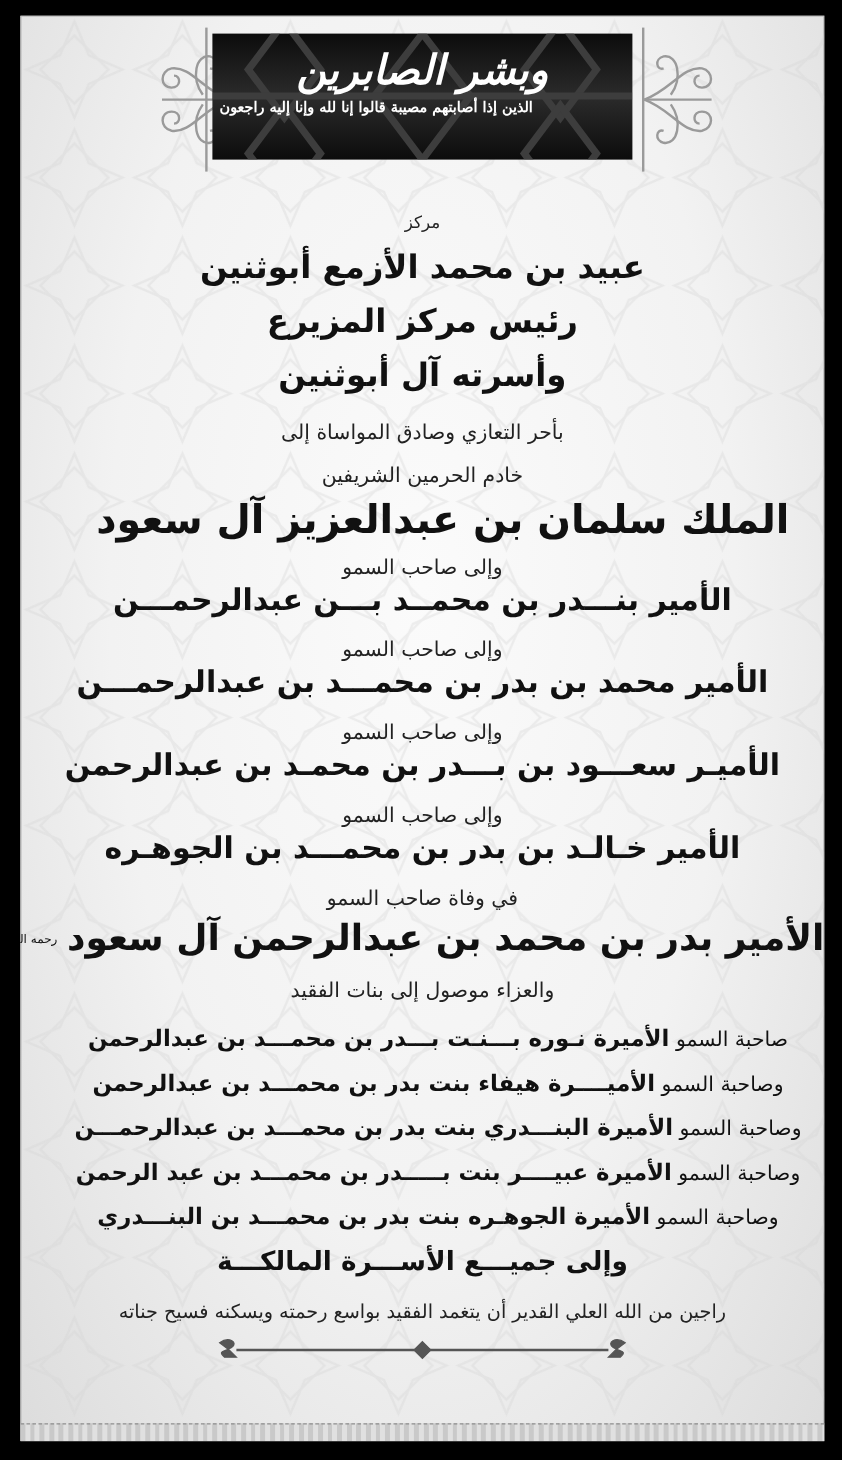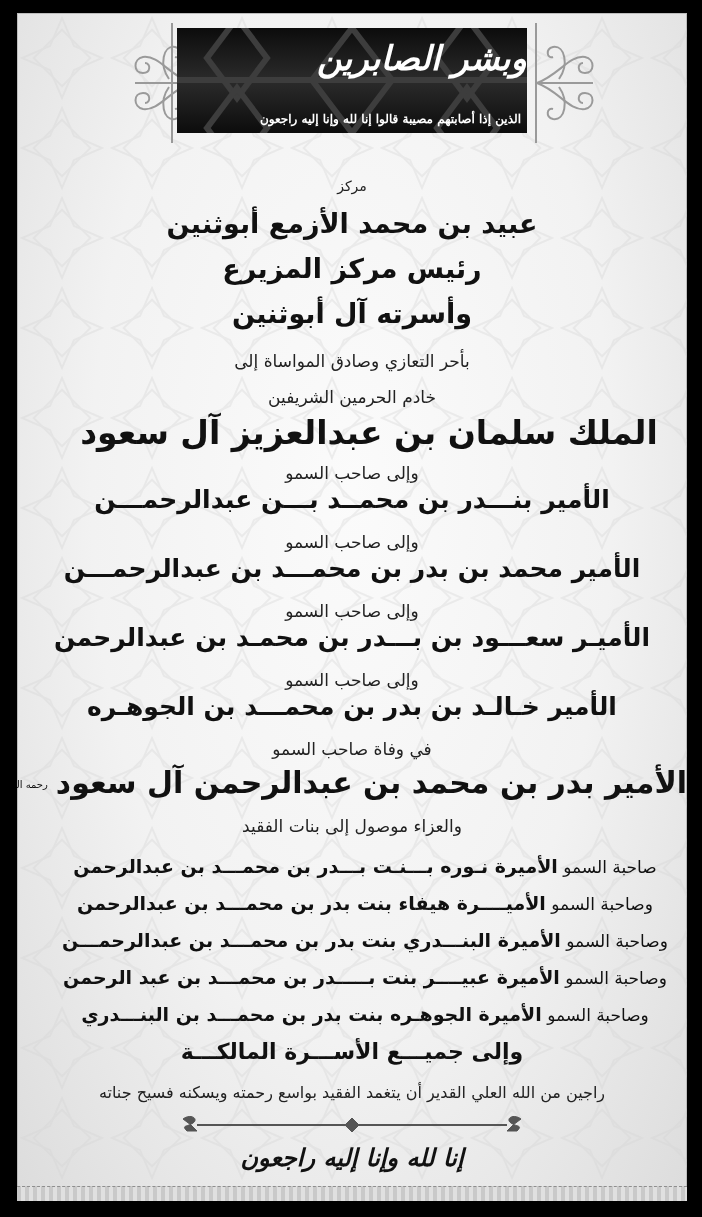--- a/index.html
+++ b/index.html
@@ -21,26 +21,26 @@
     position: absolute; left: 42px; top: 6px; width: 362px; height: 120px;
     border-left: 2px solid #9a9a9a; border-right: 2px solid #9a9a9a;
   }
   .banner {
     position: absolute; left: 48px; top: 11px; width: 350px; height: 105px;
     background: linear-gradient(180deg, #0c0c0c 0%, #2b2b2b 50%, #0c0c0c 100%);
     overflow: hidden;
   }
   .banner svg.geo { position: absolute; inset: 0; }
   .banner-title {
-    position: absolute; left: 0; right: 0; top: 10px; text-align: right;
+    position: absolute; left: 0; right: 0; top: 10px; text-align: center;
     color: #fff; font-family: "DejaVu Serif", serif; font-size: 34px; font-weight: bold;
     font-style: italic; direction: rtl; letter-spacing: 1px;
   }
   .banner-sub {
-    position: absolute; left: 6px; right: 6px; top: 84px; text-align: right;
+    position: absolute; left: 6px; right: 6px; top: 54px; text-align: left;
     color: #fff; font-family: "DejaVu Serif", serif; font-size: 12px; font-weight: bold;
     direction: rtl; white-space: nowrap;
   }
   .flourish { position: absolute; top: 18px; width: 64px; height: 96px; }
   .flourish.left { left: 0; }
   .flourish.right { right: 0; transform: scaleX(-1); }
 
   .content { position: absolute; left: 0; right: 0; top: 0; direction: rtl; text-align: center; color: #111; }
   .line { position: absolute; left: 0; right: 0; white-space: nowrap; }
   .small { font-size: 14px; color: #222; }
@@ -156,15 +156,14 @@
 
   <svg class="divider" viewBox="0 0 350 28">
     <g fill="#555" stroke="#555">
       <line x1="20" y1="14" x2="330" y2="14" stroke-width="2"></line>
       <polygon points="175,7 182,14 175,21 168,14"></polygon>
       <path d="M6 8 C14 2 22 8 16 12 C10 16 4 14 10 20 L20 20 L14 14 Z" stroke-width="1"></path>
       <path d="M344 8 C336 2 328 8 334 12 C340 16 346 14 340 20 L330 20 L336 14 Z" stroke-width="1"></path>
     </g>
   </svg>
 
-  <div class="bottom-callig">إنا لله وإنا إليه راجعون</div>
   <div class="bottom-border"></div>
 </div>
 
 </body></html>

